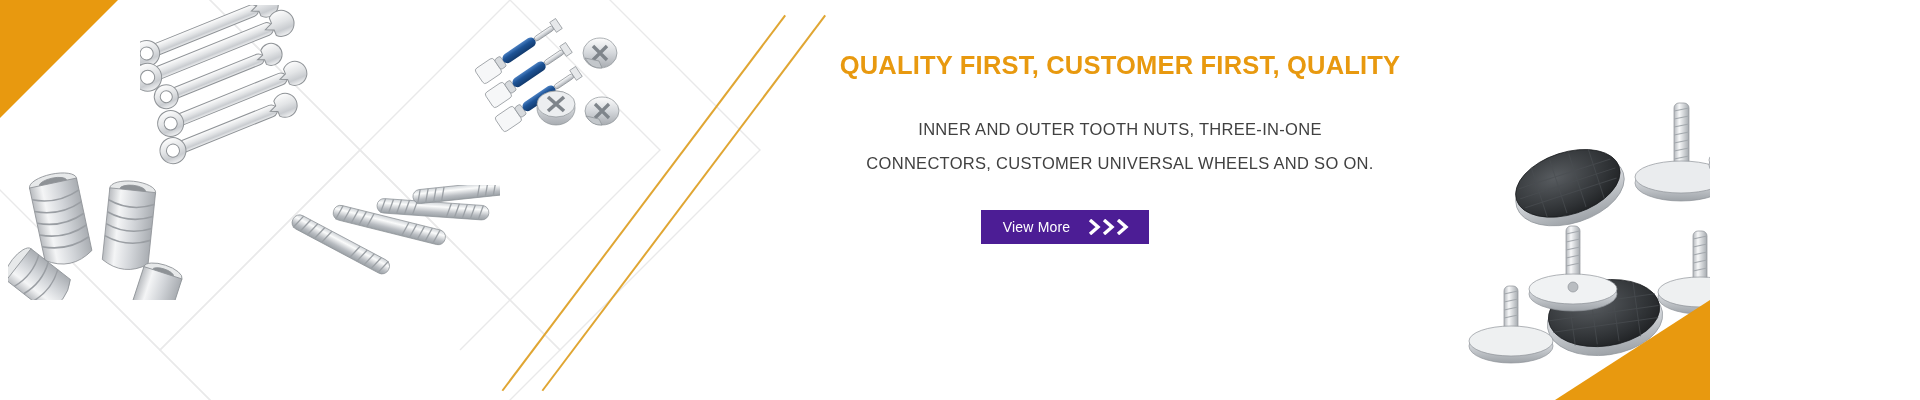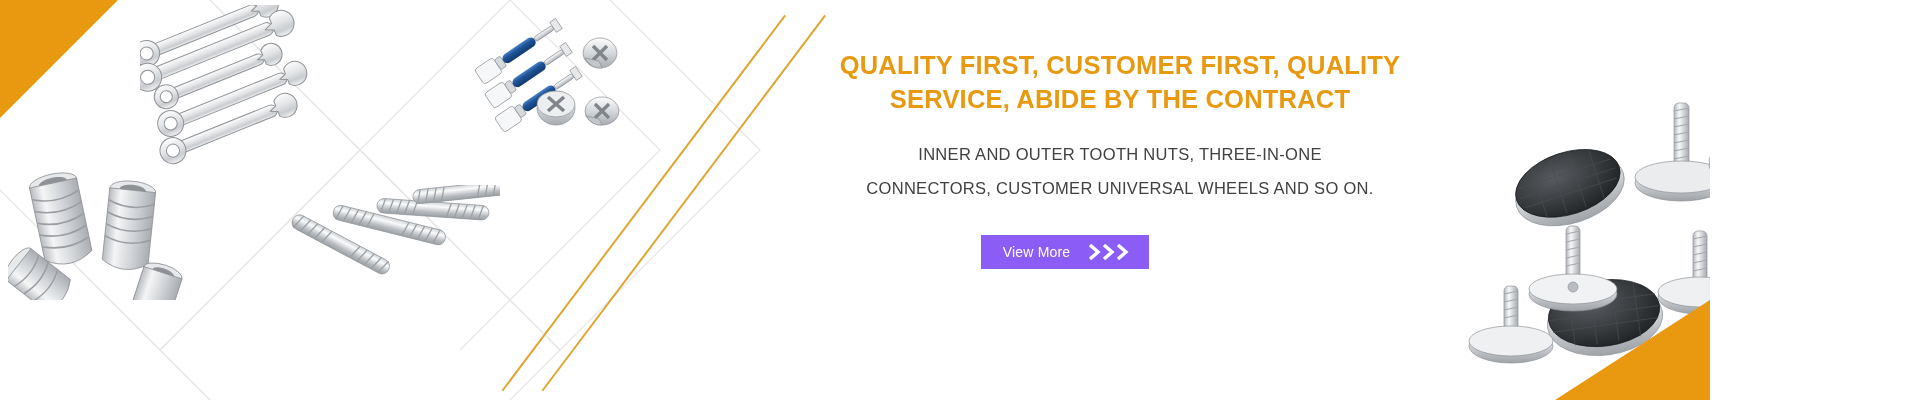--- a/index.html
+++ b/index.html
@@ -49,36 +49,36 @@
   }
   .headline {
     color:#e8990f;
     font-size:25.5px;
     font-weight:bold;
     line-height:34px;
     letter-spacing:0.2px;
     text-align:center;
   }
   .subtitle {
-    margin-top:21px;
+    margin-top:30px;
     color:#414141;
     font-size:16.5px;
     line-height:34px;
     letter-spacing:0.3px;
     text-align:center;
   }
   .subtitle .line2 { display:block; }
 
   .cta {
     display:inline-flex;
     align-items:center;
     gap:18px;
     margin-left:-110px;
     margin-top:30px;
-    background:#8b5cf6;
+    background:#4c1d95;
     color:#ffffff;
     padding:9px 20px 9px 22px;
     font-size:14px;
     letter-spacing:0.2px;
     border:none;
     cursor:pointer;
     font-family:"Liberation Sans", sans-serif;
   }
   .cta .chevs { display:inline-flex; gap:1px; }
   .cta-row { text-align:center; }
@@ -483,21 +483,20 @@
     </g>
   </svg>
 
   <div class="corner-tl"></div>
   <div class="corner-br"></div>
 
   <div class="content">
 
     <div class="headline">
       <span>QUALITY FIRST, CUSTOMER FIRST, QUALITY</span><br>
-      <span>SERVICE, ABIDE BY THE CONTRACT</span>
     </div>
 
     <div class="subtitle">
       <span>INNER AND OUTER TOOTH NUTS, THREE-IN-ONE</span>
       <span class="line2">CONNECTORS, CUSTOMER UNIVERSAL WHEELS AND SO ON.</span>
     </div>
 
     <div class="cta-row">
       <button class="cta">
         <span>View More</span>

